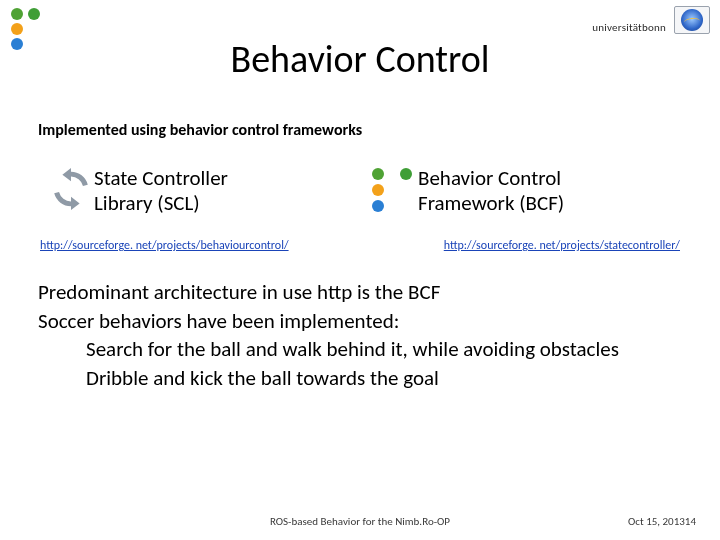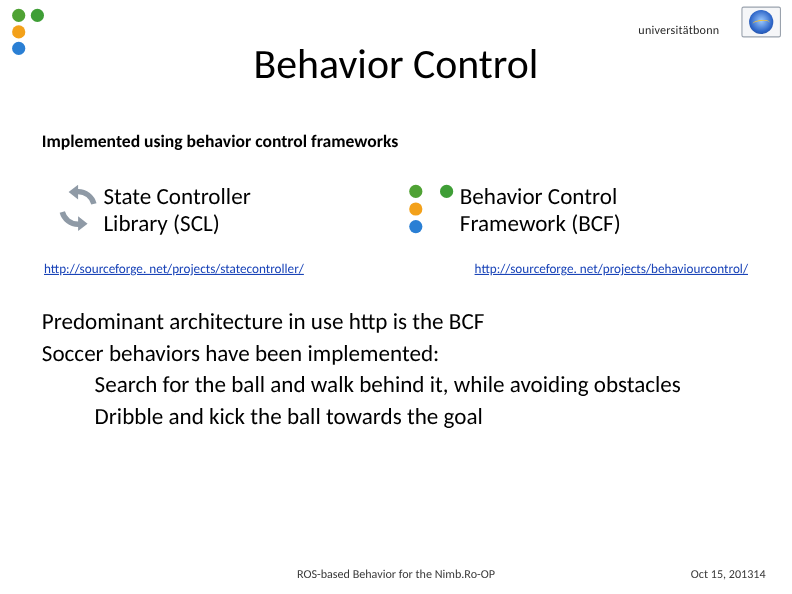--- a/index.html
+++ b/index.html
@@ -20,21 +20,21 @@
     box-sizing: border-box;
   }
 
   
   .top-logos {
     position: absolute;
     top: 6px;
     right: 10px;
     display: flex;
     align-items: center;
-    gap: 16px;
+    gap: 4px;
   }
   .uni-logo {
     font-size: 11px;
     color: #2a2a2a;
     letter-spacing: .02em;
     align-self: flex-end;
     padding-right: 2px;
   }
   .ais-logo {
     width: 34px;
@@ -232,22 +232,22 @@
           <div class="d4"></div>
       </div>
       <div class="fw-name">
         <div>Behavior Control</div>
         <div>Framework (BCF)</div>
       </div>
     </div>
   </div>
 
   <div class="links-row">
+    <a>http://sourceforge. net/projects/behaviourcontrol/</a>
     <a>http://sourceforge. net/projects/statecontroller/</a>
-    <a>http://sourceforge. net/projects/behaviourcontrol/</a>
   </div>
 
   <div class="body-list">
     <div>Predominant architecture in use http is the BCF</div>
     <div>Soccer behaviors have been implemented:</div>
     <div class="l2">Search for the ball and walk behind it, while avoiding obstacles</div>
     <div class="l2">Dribble and kick the ball towards the goal</div>
   </div>
 
   <div class="footer">

